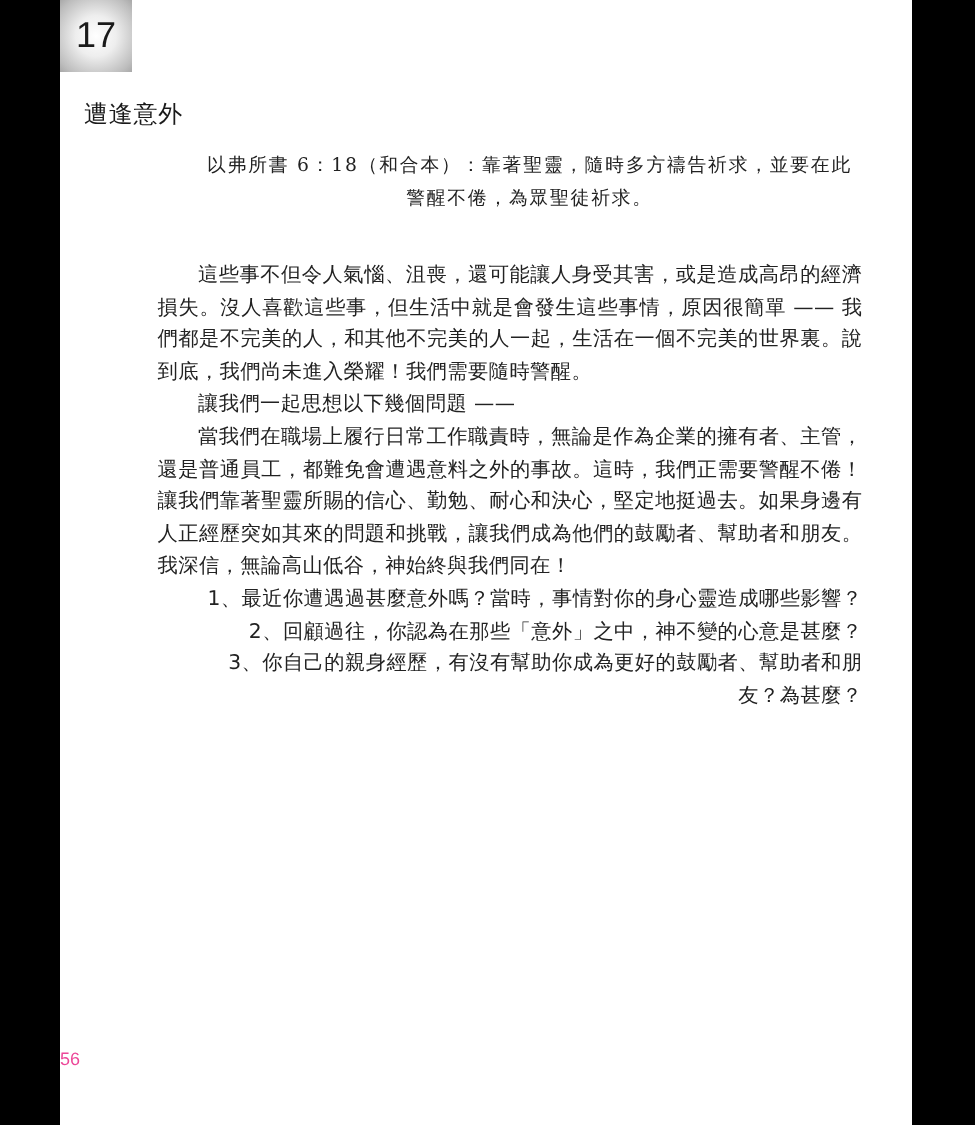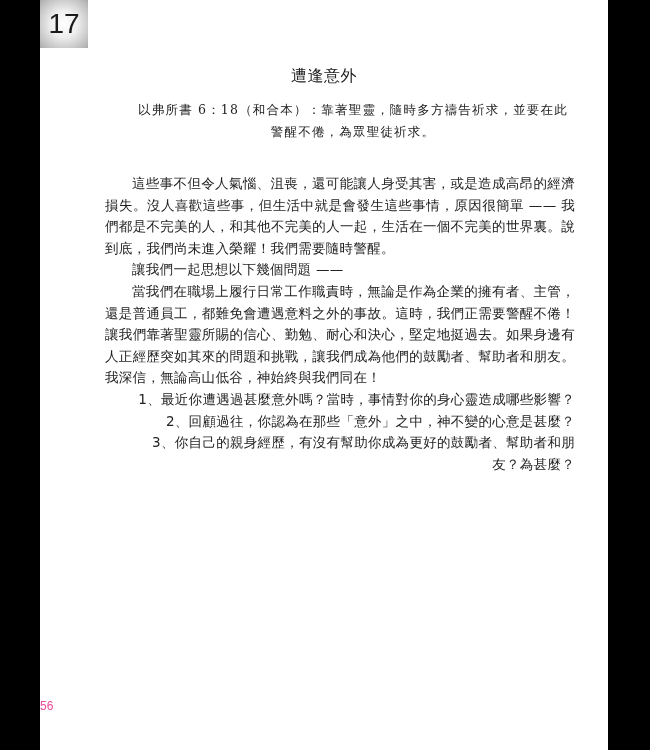--- a/index.html
+++ b/index.html
@@ -23,29 +23,28 @@
       position: absolute;
       left: 0;
       top: 0;
       width: 48px;
       height: 48px;
       background: radial-gradient(ellipse at center, #ffffff 0%, #eeeeee 40%, #bdbdbd 85%, #a8a8a8 100%);
       display: flex;
       align-items: center;
       justify-content: center;
       font-family: "Liberation Sans", sans-serif;
-      font-size: 28px;
+      font-size: 24px;
       color: #1a1a1a;
     }
     .title {
       position: absolute;
-      left: 0;
+      left: 16px;
       top: 66px;
       width: 568px;
-      text-align: center;
       font-family: "DejaVu Sans", sans-serif;
       font-size: 16px;
       color: #1a1a1a;
       letter-spacing: 0.5px;
     }
     .verse {
       position: absolute;
       left: 92px;
       top: 99px;
       width: 442px;

